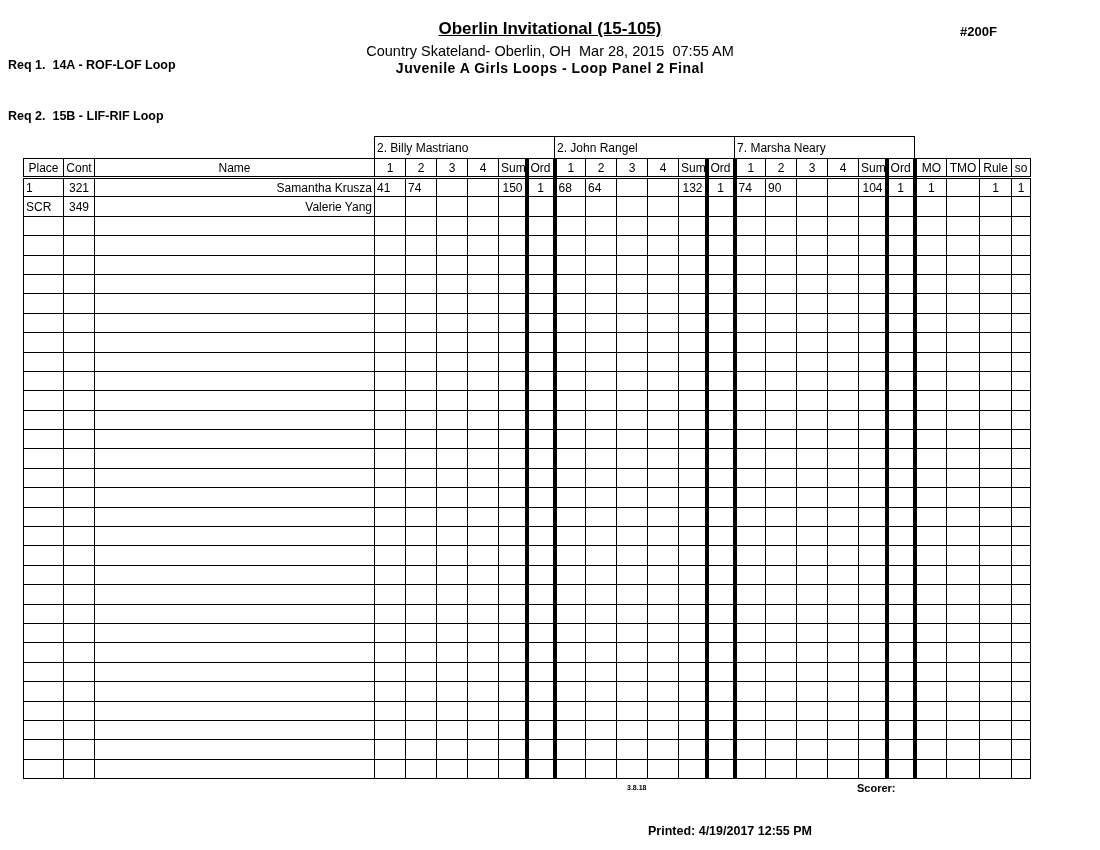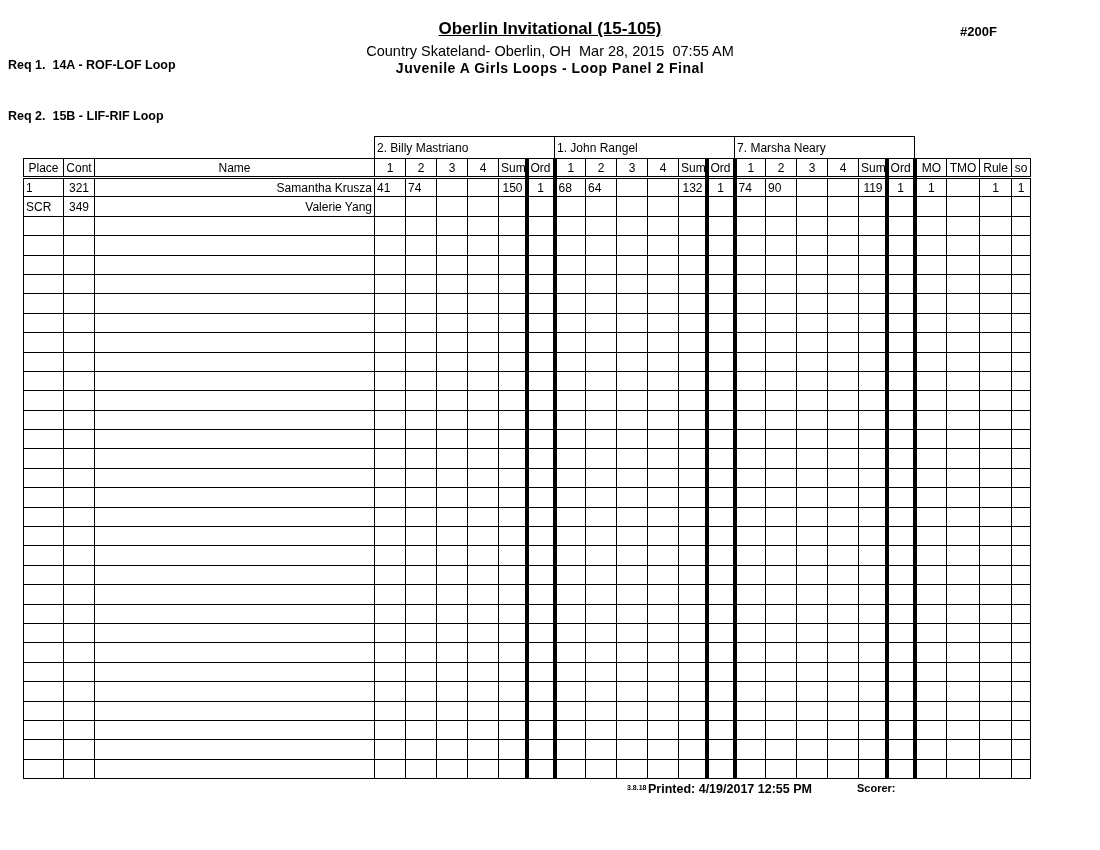--- a/index.html
+++ b/index.html
@@ -91,21 +91,21 @@
   .footer-version {
     position: absolute;
     left: 627px;
     top: 784px;
     font-size: 7px;
     font-weight: bold;
   }
   .footer-printed {
     position: absolute;
     left: 648px;
-    top: 782px;
+    top: 824px;
     font-size: 12.5px;
     font-weight: bold;
   }
   .footer-scorer {
     position: absolute;
     left: 857px;
     top: 782px;
     font-size: 11px;
     font-weight: bold;
   }
@@ -153,21 +153,21 @@
         <col style="width:28px">
       <col style="width:32px">
         <col style="width:33px">
         <col style="width:32px">
         <col style="width:19px">
     </colgroup>
     <thead>
       <tr class="judges-row">
         <td class="nob" colspan="3"></td>
         <th class="judge" colspan="6">2.  Billy Mastriano</th>
-        <th class="judge" colspan="6">1.  John Rangel</th>
+        <th class="judge" colspan="6">2.  John Rangel</th>
         <th class="judge" colspan="6">7.  Marsha  Neary</th>
         <td class="nob" colspan="4"></td>
       </tr>
       <tr class="hdr2">
         <th class="hl">Place</th>
         <th class="hc">Cont</th>
         <th class="hl">Name</th>
 
         <th class="hc">1</th>
         <th class="hc">2</th>
@@ -210,21 +210,21 @@
           <td class="num">68</td>
           <td class="num">64</td>
           <td class="num"></td>
           <td class="num"></td>
           <td class="sum">132</td>
           <td class="ord b">1</td>
           <td class="num">74</td>
           <td class="num">90</td>
           <td class="num"></td>
           <td class="num"></td>
-          <td class="sum">119</td>
+          <td class="sum">104</td>
           <td class="ord b">1</td>
           <td class="ctr">1</td>
           <td class="ctr"></td>
           <td class="ctr">1</td>
           <td class="ctr">1</td>
         </tr>
         <tr>
           <td class="b pl">SCR</td>
           <td class="b ctr cont-big">349</td>
           <td class="b name">Valerie Yang</td>

